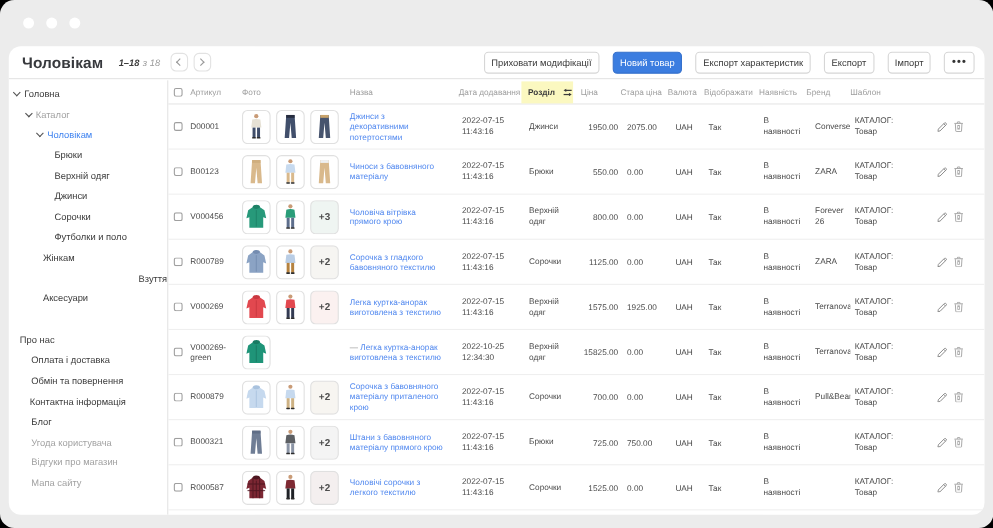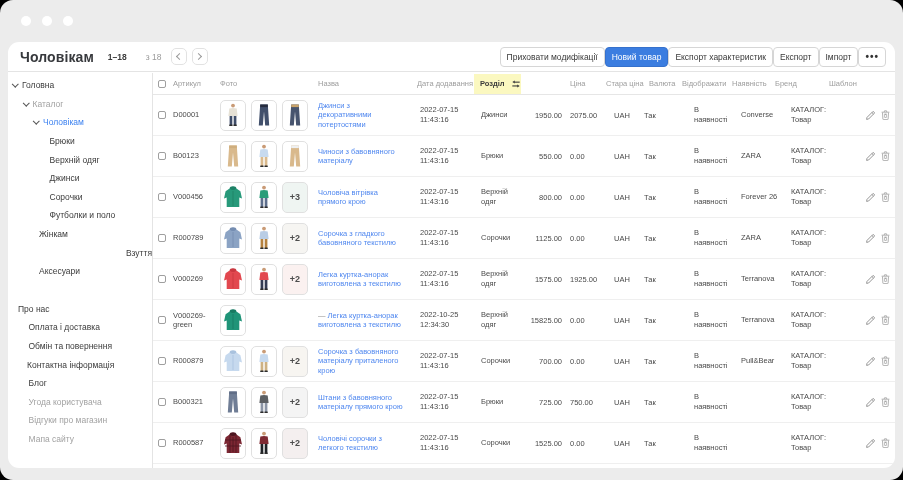--- a/index.html
+++ b/index.html
@@ -6,28 +6,28 @@
   html,body { width:903px; height:480px; overflow:hidden; }
   body { background:#000; font-family:"Liberation Sans", sans-serif; position:relative; }
   .window { position:absolute; inset:0; border-radius:13px; background:#ececec; overflow:hidden; }
   .titlebar { position:absolute; top:0; left:0; right:0; height:42px; display:flex; align-items:center; padding-left:21px; gap:11px; }
   .dot { width:10px; height:10px; border-radius:50%; background:#fff; }
   .panel { position:absolute; left:8px; right:8px; top:42px; bottom:12px; background:#fff; border-radius:11px; overflow:hidden; }
 
   
   .toolbar { position:absolute; left:0; right:0; top:0; height:30px; display:flex; align-items:center; border-bottom:1px solid #e4e4e4; padding:0 9px 0 12px; }
   .page-title { font-size:14px; font-weight:700; color:#37393d; letter-spacing:.1px; }
-  .pagination { margin-left:14px; font-size:8.5px; color:#9b9b9b; display:flex; align-items:center; gap:19px; }
+  .pagination { margin-left:14px; font-size:8.5px; color:#9b9b9b; display:flex; align-items:center; gap:3px;font-style:italic; }
   .pagination .range { font-weight:700; color:#3c3c3c; }
   .pager { display:flex; gap:5px; margin-left:9px; }
   .pager-btn { width:16px; height:17px; border:1px solid #e2e2e2; border-radius:5px; background:#fff; display:flex; align-items:center; justify-content:center; }
   .chev { width:5px; height:5px; border-right:1.3px solid #9a9a9a; border-bottom:1.3px solid #9a9a9a; }
   .chev.left  { transform:rotate(135deg); margin-left:2px; }
   .chev.right { transform:rotate(-45deg); margin-right:2px; }
-  .toolbar-actions { margin-left:auto; display:flex; gap:0; }
+  .toolbar-actions { margin-left:auto; display:flex; gap:12px; }
   .btn { height:20px; padding:0 6px; border:1px solid #d6d6d6; border-radius:4px; background:#fff; font-size:8.5px; color:#3a3a3a; display:flex; align-items:center; font-family:inherit; white-space:nowrap; }
   .btn.primary { background:#3b7de0; border-color:#3671cc; color:#fff; }
   .btn.more { font-weight:700; letter-spacing:1px; padding:0 6px; font-size:10px; color:#333; }
 
   
   .content { position:absolute; top:31px; left:0; right:0; bottom:0; display:flex; }
   .sidebar { width:145px; flex:0 0 145px; border-right:1px solid #e4e4e4; padding-top:3px; }
   .side-item { height:18.6px; display:flex; align-items:center; font-size:8.5px; color:#3b3b3b; cursor:pointer; }
   .side-item .tri { width:7px; margin-right:3px; display:flex; align-items:center; justify-content:center; }
   .side-item .tri .c { width:4.5px; height:4.5px; border-right:1.4px solid #555; border-bottom:1.4px solid #555; transform:rotate(45deg) translate(-1px,-1px); }
@@ -44,26 +44,26 @@
   .c-article { width:48px; padding-left:5px; padding-right:4px; line-height:1.25; }
   .c-photo { width:100px; padding-left:4px; display:flex; gap:5px; align-items:center; }
   .c-name { width:100px; padding-left:2px; padding-right:13px; line-height:1.25; }
   .c-date { width:58px; padding-left:4px; line-height:1.3; }
   .c-section { width:50px; padding-left:7px; line-height:1.3; }
   .c-price { width:38px; text-align:right; }
   .c-oldprice { width:44px; padding-left:8px; }
   .c-currency { width:34px; padding-left:8px; }
   .c-display { width:50px; padding-left:4px; }
   .c-avail { width:43px; padding-left:4px; line-height:1.3; }
-  .c-brand { width:54px; padding-left:8px; padding-right:2px; line-height:1.3; }
+  .c-brand { width:40px; padding-left:8px; padding-right:2px; line-height:1.3; }
   .c-template { width:67px; padding-left:4px; line-height:1.3; }
   .trow .c-template span { display:block; width:44px; }
   .c-actions { width:48px; display:flex; align-items:center; justify-content:center; gap:6px; }
 
-  .thead .c-price { text-align:left; padding-left:4px;margin-left:42px; }
+  .thead .c-price { text-align:left; padding-left:4px; }
   .thead .c-date { padding-left:1px; }
   .thead .c-oldprice { padding-left:2px; }
   .thead .c-currency { padding-left:1px; }
   .thead .c-display { padding-left:0; }
   .thead .c-avail { padding-left:0; }
   .thead .c-brand { padding-left:0; }
   .thead .c-section { padding:0; overflow:visible; }
   .thead .c-template { padding-left:0; }
 
   .sort-head { margin-left:0; height:20px; width:47px; background:#fbf8c0; display:flex; align-items:center; padding-left:6px; gap:7px; }

